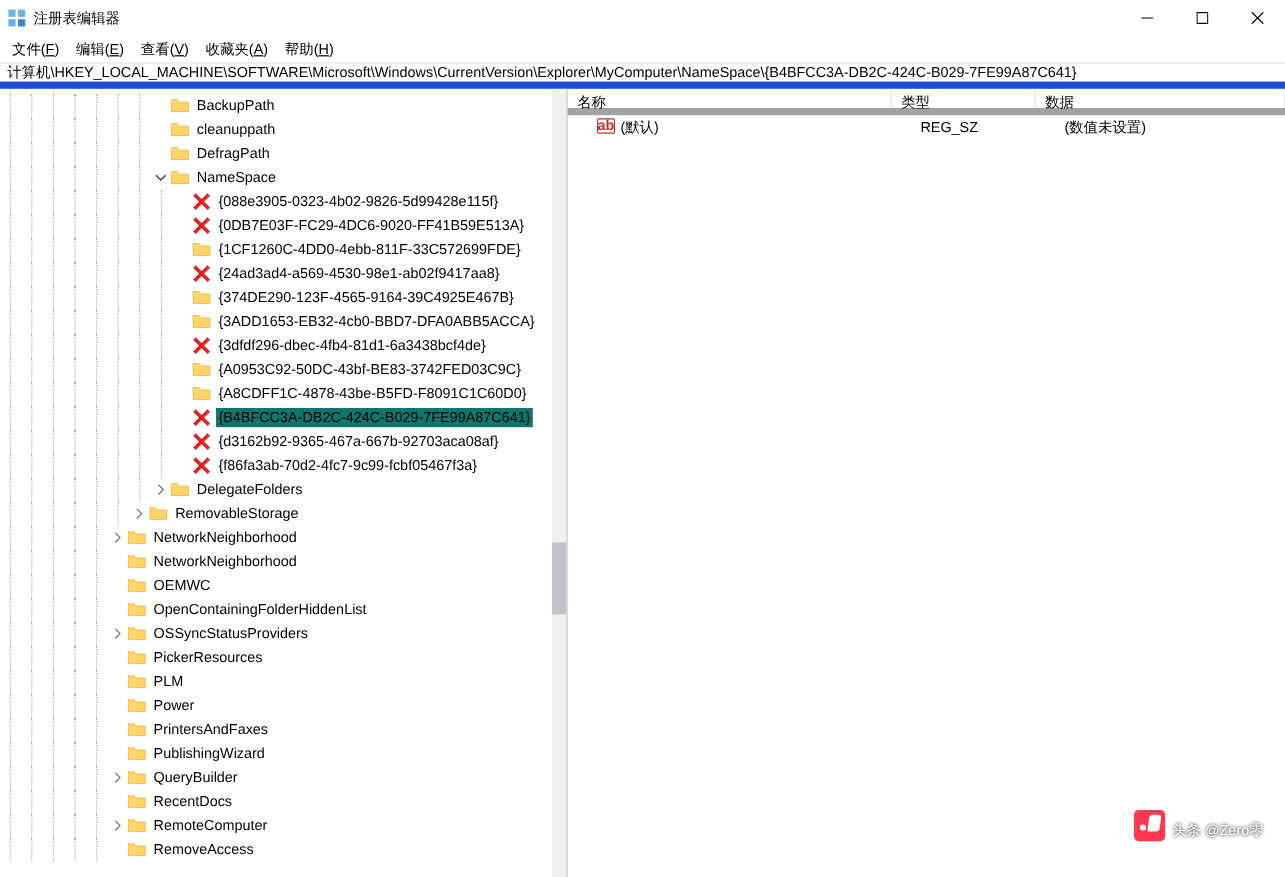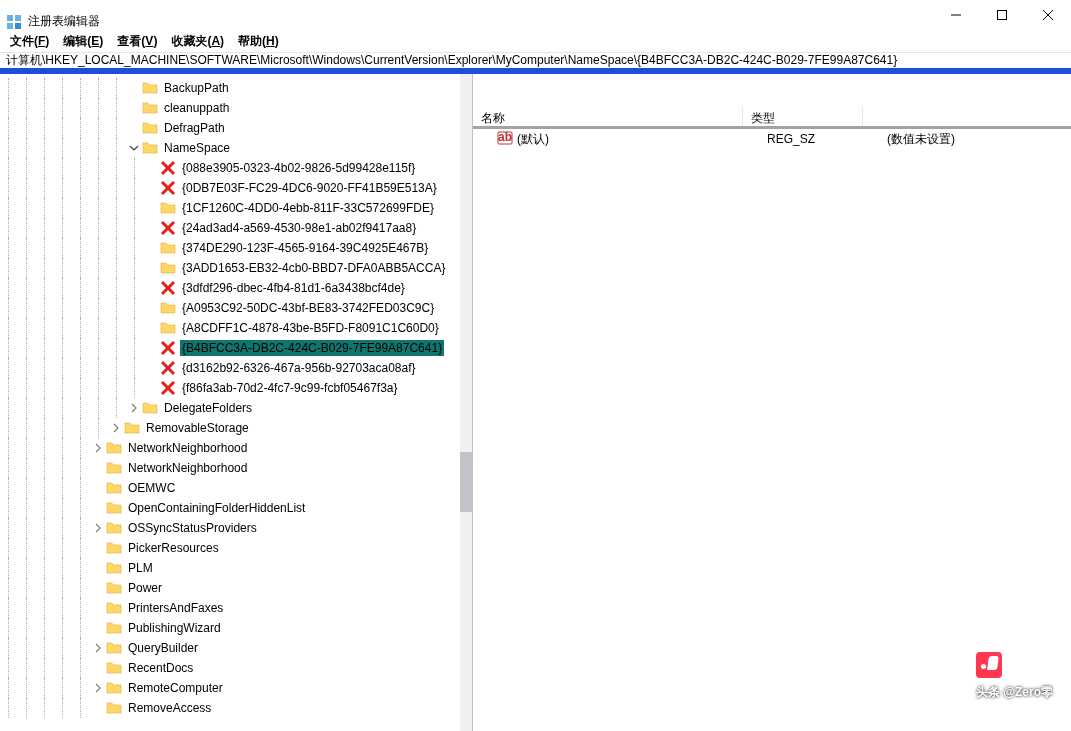--- a/index.html
+++ b/index.html
@@ -1,44 +1,44 @@
 <!DOCTYPE html>
 <html><head>
 <meta charset="utf-8">
 <style>
 * { margin:0; padding:0; box-sizing:border-box; font-family:"Microsoft YaHei","Segoe UI",Tahoma,sans-serif; font-size:12px; }
 body { width:1071px; height:731px; background:#fff; display:flex; flex-direction:column; overflow:hidden; color:#000; }
-.titlebar { height:30px; display:flex; align-items:flex-end; padding-left:6px; }
+.titlebar { height:30px; display:flex; align-items:center; padding-left:6px; }
 .titlebar .app-icon { width:16px; height:16px; margin-right:6px; }
 .titlebar .title { flex:1; }
 .win-btns { display:flex; }
 .win-btn { width:46px; height:30px; display:flex; align-items:center; justify-content:center; }
 .menubar { height:22px; display:flex; align-items:center; padding-left:4px; gap:2px; }
-.menu-item { padding:2px 6px; cursor:default;font-weight:bold; }
+.menu-item { padding:2px 6px; cursor:default; }
 .menu-item u { text-decoration:underline; }
 .address { height:22px; border-top:1px solid #e5e5e5; border-bottom:6px solid #1d4ed8; padding:2px 6px; display:flex; align-items:center; white-space:nowrap; overflow:hidden; }
 .content { flex:1; display:flex; min-height:0; }
 .tree { width:473px; border-right:1px solid #c0c0c0; overflow:hidden; position:relative; padding-top:4px; }
 .tree-scroll { width:12px; background:#f0f0f0; position:absolute; right:0; top:0; bottom:0; }
 .tree-thumb { width:12px; height:60px; background:#c2c3c9; position:absolute; top:378px; }
 .node { display:flex; align-items:center; height:20px; white-space:nowrap;text-align:right; }
 .node .tw { width:16px; height:16px; display:flex; align-items:center; justify-content:center; color:#666; flex:0 0 auto; }
 .node .ic { width:16px; height:16px; flex:0 0 auto; margin-right:4px; }
 .node .lbl { padding:1px 2px; }
 .node.sel .lbl { background:#0f766e; }
 .guide { width:18px; height:20px; flex:0 0 auto; position:relative; }
 .guide::before { content:""; position:absolute; left:8px; top:0; bottom:0; border-left:1px dotted #b0b0b0; }
 .values { flex:1; display:flex; flex-direction:column; }
-.val-head { height:22px; display:flex; border-bottom:3px solid #a3a3a3;margin-top:33px; }
+.val-head { height:22px; display:flex; border-bottom:6px solid #a3a3a3; }
 .val-head .col { padding:3px 8px; border-right:1px solid #e5e5e5; }
 .val-row { height:20px; display:flex; align-items:center; }
 .val-row .cell { padding:0 24px; }
 .c1 { width:270px; } .c2 { width:120px; } .c3 { flex:1; }
 .val-name { display:flex; align-items:center; gap:4px; }
-.watermark { position:absolute; right:18px; bottom:30px; font-size:22px; color:#fff; font-weight:bold; text-shadow:0 0 3px rgba(0,0,0,0.6),0 0 3px rgba(0,0,0,0.6); display:flex; align-items:flex-start; gap:6px;flex-direction:column; }
+.watermark { position:absolute; right:18px; bottom:30px; font-size:22px; color:#fff; font-weight:normal; text-shadow:0 0 3px rgba(0,0,0,0.6),0 0 3px rgba(0,0,0,0.6); display:flex; align-items:flex-end; gap:6px; }
 .wm-ic { width:26px; height:26px; background:#ff3850; border-radius:4px; position:relative; }
 .wm-ic::before { content:""; position:absolute; left:5px; top:12px; width:5px; height:5px; background:#fff; border-radius:50%; }
 .wm-ic::after { content:""; position:absolute; right:4px; top:4px; width:10px; height:14px; background:#fff; border-radius:3px 3px 3px 0; transform:skewX(-8deg); }
 </style>
 </head>
 <body>
 
 <div class="titlebar">
   <span class="app-icon">
     <svg width="16" height="16" viewBox="0 0 16 16">
@@ -303,21 +303,21 @@
         <span class="guide"></span>
         <span class="guide"></span>
         <span class="guide"></span>
         <span class="guide"></span>
         <span class="guide"></span>
         <span class="tw"></span>
         <span class="ic"><svg width="16" height="16" viewBox="0 0 16 16">
             <line x1="2" y1="2" x2="14" y2="14" stroke="#e62020" stroke-width="3"></line>
             <line x1="14" y1="2" x2="2" y2="14" stroke="#e62020" stroke-width="3"></line>
           </svg></span>
-        <span class="lbl">{d3162b92-6326-467a-956b-92703aca08af}</span>
+        <span class="lbl">{d3162b92-9365-467a-667b-92703aca08af}</span>
       </div>
       <div class="node">
         <span class="guide"></span>
         <span class="guide"></span>
         <span class="guide"></span>
         <span class="guide"></span>
         <span class="guide"></span>
         <span class="guide"></span>
         <span class="guide"></span>
         <span class="guide"></span>
@@ -548,20 +548,21 @@
         <span class="lbl">RemoveAccess</span>
       </div>
       <div class="tree-scroll">
         <div class="tree-thumb"></div>
       </div>
   </div>
   <div class="values">
     <div class="val-head">
       <div class="col c1">名称</div>
       <div class="col c2">类型</div>
+      <div class="col c3">数据</div>
     </div>
     <div id="valrows">
         <div class="val-row">
           <div class="cell c1 val-name">
             <span><svg width="16" height="16" viewBox="0 0 16 16">
                 <rect x="1" y="2" width="14" height="12" rx="1" fill="#fff" stroke="#c03030"></rect>
                 <text x="8" y="11" font-size="8" text-anchor="middle" fill="#c03030" font-weight="bold">ab</text>
               </svg></span>
             <span>(默认)</span>
           </div>

